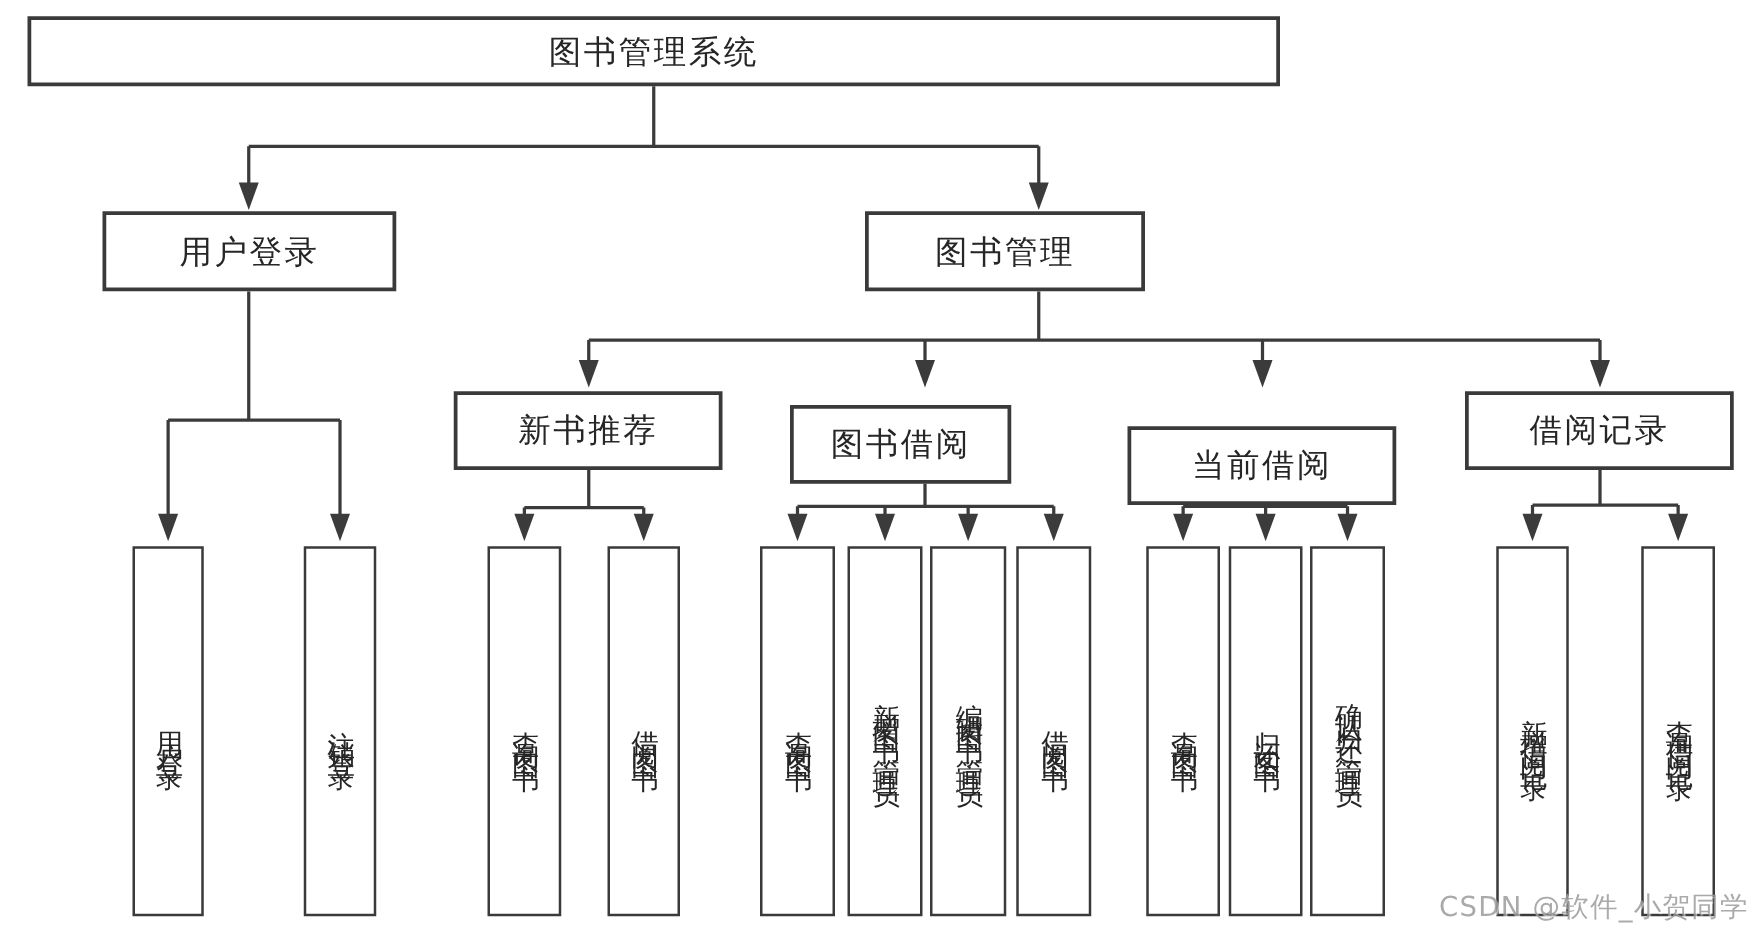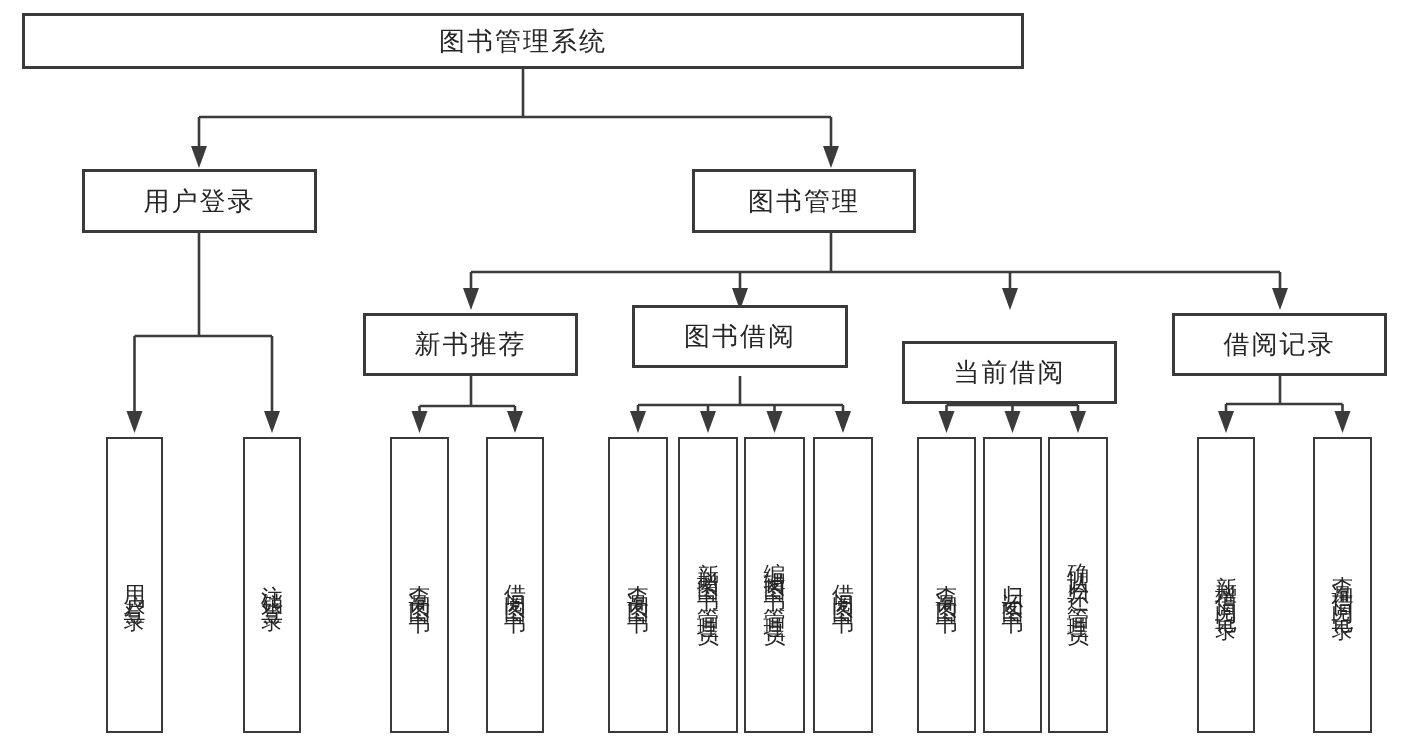--- a/index.html
+++ b/index.html
@@ -32,21 +32,21 @@
     writing-mode: vertical-rl;
     text-orientation: mixed;
     font-size:22px; color:#262626;
     letter-spacing:9px; line-height:1;
   }
   
   #n-root   { left:22px;  top:13px;  width:1002px; height:56px; }
   #n-login  { left:82px;  top:169px; width:235px;  height:64px; }
   #n-mgmt   { left:692px; top:169px; width:224px;  height:64px; }
   #n-newrec { left:363px; top:313px; width:215px;  height:63px; }
-  #n-borrow { left:632px; top:305px; width:216px;  height:63px; }
+  #n-borrow { left:632px; top:324px; width:177px;  height:63px; }
   #n-curr   { left:902px; top:313px; width:215px;  height:63px;margin-top:28px; }
   #n-record { left:1172px;top:313px; width:215px;  height:63px; }
   
   #l-ul1 { left:106px;  width:57px; }
   #l-ul2 { left:243px;  width:58px; }
   #l-nb1 { left:390px;  width:59px; }
   #l-nb2 { left:486px;  width:58px; }
   #l-bb1 { left:608px;  width:60px; }
   #l-bb2 { left:678px;  width:60px; }
   #l-bb3 { left:744px;  width:61px; }
@@ -202,13 +202,14 @@
     <span class="vtext">确认归还（管理员）</span>
   </div>
 
   <div class="vbox" id="l-br1">
     <span class="vtext">新增借阅记录</span>
   </div>
   <div class="vbox" id="l-br2">
     <span class="vtext">查询借阅记录</span>
   </div>
 
+  <div id="watermark">CSDN @软件_小贺同学</div>
 </div>
 
 </body></html>

